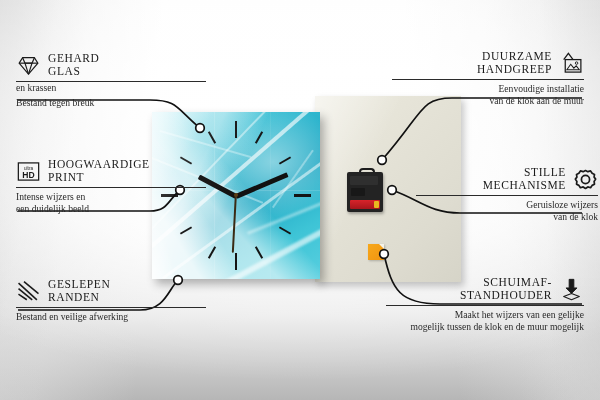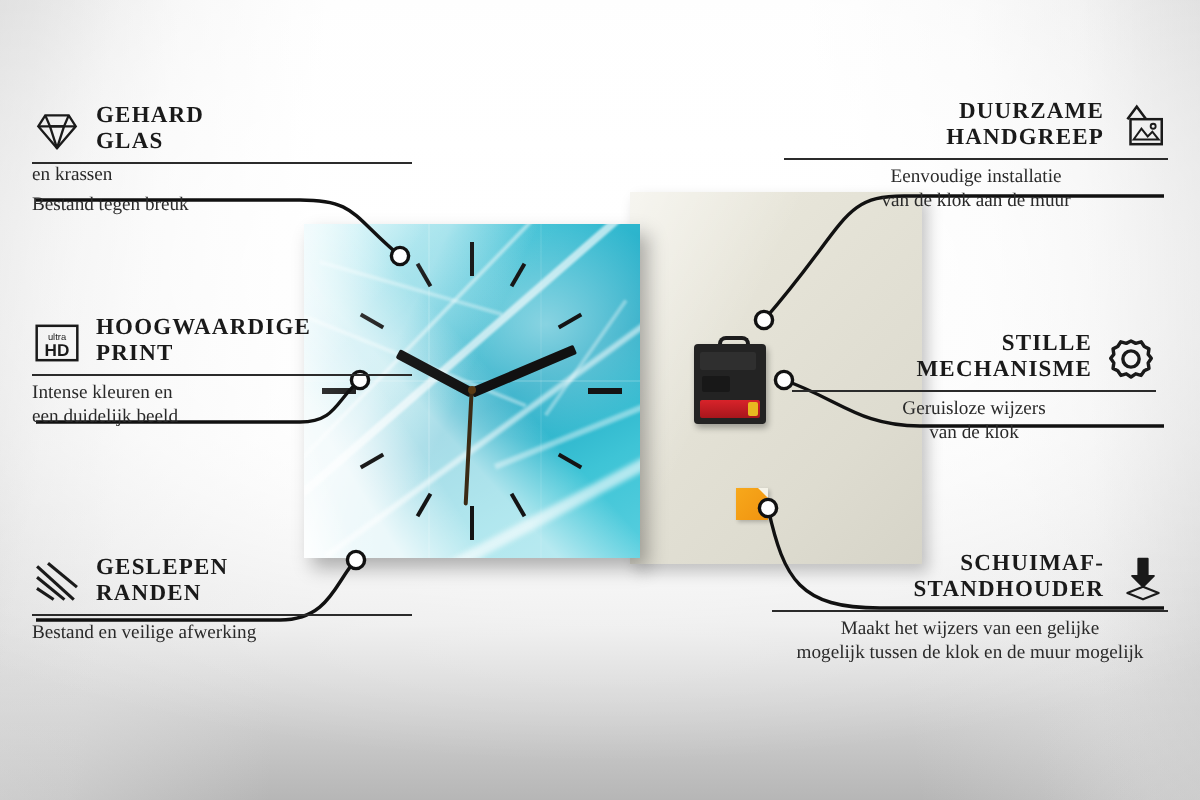--- a/index.html
+++ b/index.html
@@ -20,34 +20,34 @@
        linear-gradient(268deg, rgba(200,200,200,.5) 0%, rgba(200,200,200,0) 10%),
        linear-gradient(265deg, rgba(218,218,218,.45) 4%, rgba(218,218,218,0) 18%),
        linear-gradient(262deg, rgba(230,230,230,.4) 12%, rgba(255,255,255,0) 30%);}
   .bg-vignette{position:absolute;inset:0;
      background:radial-gradient(120% 85% at 50% 34%, rgba(255,255,255,.95) 0%, rgba(255,255,255,.55) 40%, rgba(255,255,255,0) 72%);}
 
   
   .callout{position:absolute;}
   .co-head{display:flex;align-items:center;gap:7px;}
   .co-head.right{justify-content:flex-end;}
-  .co-title{font-weight:bold;font-size:11.5px;line-height:13.2px;
+  .co-title{font-weight:normal;font-size:11.5px;line-height:13.2px;
             letter-spacing:.6px;color:#1a1a1a;text-transform:uppercase;}
   .co-rule{height:0;border-top:1.1px solid #2b2b2b;margin-top:3px;}
   .co-desc{font-size:9.6px;line-height:11.6px;color:#2a2a2a;margin-top:3px;}
-  .right .co-desc,.right .co-title{text-align:center;}
+  .right .co-desc,.right .co-title{text-align:right;}
 
   .ico{width:25px;height:25px;flex:0 0 25px;display:block;}
 
   
   #c-glas   {left:16px;  top:52px;  width:190px;}
   #c-print  {left:16px;  top:158px; width:190px;}
   #c-randen {left:16px;  top:278px; width:190px;}
   #c-greep  {left:392px; top:50px;  width:192px;}
-  #c-mech   {left:396px; top:166px; width:182px;}
+  #c-mech   {left:416px; top:166px; width:182px;}
   #c-foam   {left:386px; top:276px; width:198px;}
 
   
   #backpanel{position:absolute;left:315px;top:96px;width:146px;height:186px;
      background:linear-gradient(135deg,#eceade 0%,#e4e2d6 40%,#dedcd0 72%,#d6d4c8 100%);
      box-shadow:3px 4px 7px rgba(0,0,0,.22);}
   #backpanel .sheen{position:absolute;inset:0;
      background:linear-gradient(115deg,rgba(255,255,255,.55) 0%,rgba(255,255,255,0) 38%);}
 
   #mech{position:absolute;left:347px;top:172px;width:36px;height:40px;}
@@ -204,21 +204,21 @@
         <rect x="3" y="5" width="26" height="22" fill="none" stroke="#1a1a1a" stroke-width="1.6"></rect>
         <text x="16" y="14" font-family="Liberation Sans, sans-serif" font-size="6" text-anchor="middle" fill="#1a1a1a">ultra</text>
         <text x="16" y="24.5" font-family="Liberation Sans, sans-serif" font-size="11" font-weight="bold" text-anchor="middle" fill="#1a1a1a">HD</text>
       </svg>
       <div>
         <div class="co-title">HOOGWAARDIGE</div>
         <div class="co-title">PRINT</div>
       </div>
     </div>
     <div class="co-rule"></div>
-    <div class="co-desc">Intense kleuren en</div>
+    <div class="co-desc">Intense wijzers en</div>
     <div class="co-desc" style="margin-top:0">een duidelijk beeld</div>
   </div>
 
   <div class="callout" id="c-randen">
     <div class="co-head">
       <svg class="ico" viewBox="0 0 32 32">
         <g stroke="#1a1a1a" stroke-width="2" stroke-linecap="square">
           <path d="M4,6 L26,26"></path>
             <path d="M4,13 L20,26"></path>
             <path d="M4,20 L13,26"></path>

